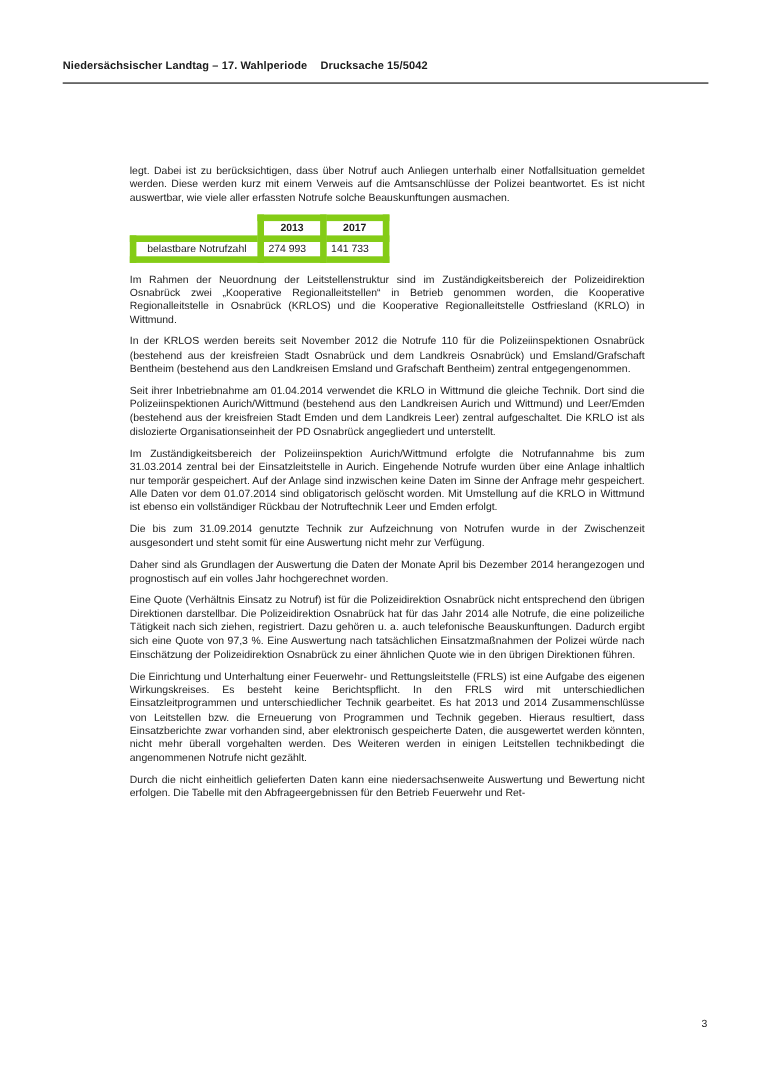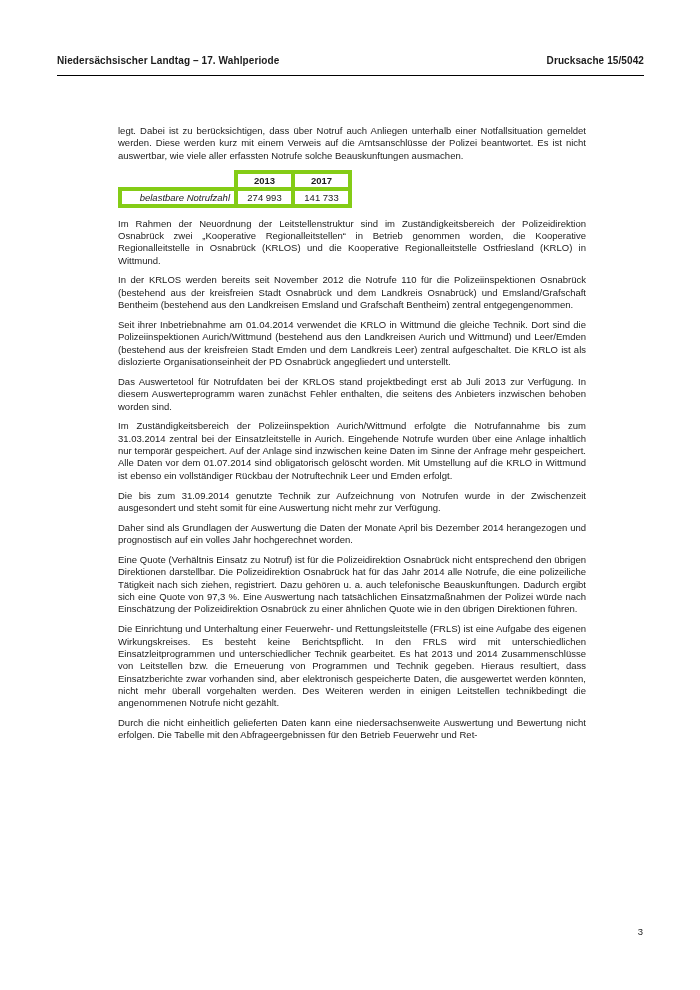--- a/index.html
+++ b/index.html
@@ -3,42 +3,42 @@
 <meta charset="utf-8">
 <style>
   * { margin:0; padding:0; box-sizing:border-box; }
   html, body { background:#ffffff; }
   body {
     width:700px; height:990px; position:relative; overflow:hidden;
     font-family:"Liberation Sans", sans-serif; color:#1b1b1b;
   }
   .page-header {
     position:absolute; top:55px; left:57px; width:587px;
-    display:flex; justify-content:space-between;
-    font-size:10px; font-weight:bold; letter-spacing:0.1px;
+    display:flex; justify-content:flex-start;
+    font-size:10px; font-weight:bold; letter-spacing:0.1px;gap:12px;
   }
   .header-rule {
     position:absolute; top:75px; left:57px; width:587px;
     border-top:1.4px solid #000;
   }
   .content {
-    position:absolute; top:125px; left:118px; width:468px;
+    position:absolute; top:150px; left:118px; width:468px;
     font-size:9.5px; line-height:12.35px;
     text-align:justify; hyphens:auto; -webkit-hyphens:auto;
   }
   .content p { margin:0 0 7.5px 0; }
   .table-label { margin-bottom:6px !important; }
   table.data-table { border-collapse:collapse; margin:1px 0 10px 0; }
   .data-table th, .data-table td {
-    border:4px solid #84cc16; font-size:9.5px; height:14px;
+    border:6px solid #84cc16; font-size:9.5px; height:14px;
     padding:0 4px; line-height:13px;
   }
   .data-table th { font-weight:bold; text-align:center; width:57px; }
-  .data-table td.rowlabel { width:116px; text-align:right;font-style:italic; }
-  .data-table td.num { width:57px; text-align:center; }
+  .data-table td.rowlabel { width:116px; text-align:center; }
+  .data-table td.num { width:57px; text-align:left; }
   .data-table .no-border { border:none; }
   .section-heading { text-decoration:underline; }
   .page-number {
     position:absolute; top:926px; right:57px;
     font-size:9.5px; text-align:right;
   }
 </style>
 </head>
 <body>
 
@@ -63,21 +63,20 @@
         <td class="rowlabel">belastbare Notrufzahl</td>
         <td class="num">274 993</td>
         <td class="num">141 733</td>
       </tr>
     </tbody>
   </table>
 
   <p>Im Rahmen der Neuordnung der Leitstellenstruktur sind im Zuständigkeitsbereich der Polizeidirektion Osnabrück zwei „Kooperative Regionalleitstellen“ in Betrieb genommen worden, die Kooperative Regionalleitstelle in Osnabrück (KRLOS) und die Kooperative Regionalleitstelle Ostfriesland (KRLO) in Wittmund.</p>
   <p>In der KRLOS werden bereits seit November 2012 die Notrufe 110 für die Polizeiinspektionen Osnabrück (bestehend aus der kreisfreien Stadt Osnabrück und dem Landkreis Osnabrück) und Emsland/Grafschaft Bentheim (bestehend aus den Landkreisen Emsland und Grafschaft Bentheim) zentral entgegengenommen.</p>
   <p>Seit ihrer Inbetriebnahme am 01.04.2014 verwendet die KRLO in Wittmund die gleiche Technik. Dort sind die Polizeiinspektionen Aurich/Wittmund (bestehend aus den Landkreisen Aurich und Wittmund) und Leer/Emden (bestehend aus der kreisfreien Stadt Emden und dem Landkreis Leer) zentral aufgeschaltet. Die KRLO ist als dislozierte Organisationseinheit der PD Osnabrück angegliedert und unterstellt.</p>
-  <p>Das Auswertetool für Notrufdaten bei der KRLOS stand projektbedingt erst ab Juli 2013 zur Verfügung. In diesem Auswerteprogramm waren zunächst Fehler enthalten, die seitens des Anbieters inzwischen behoben worden sind.</p>
   <p>Im Zuständigkeitsbereich der Polizeiinspektion Aurich/Wittmund erfolgte die Notrufannahme bis zum 31.03.2014 zentral bei der Einsatzleitstelle in Aurich. Eingehende Notrufe wurden über eine Anlage inhaltlich nur temporär gespeichert. Auf der Anlage sind inzwischen keine Daten im Sinne der Anfrage mehr gespeichert. Alle Daten vor dem 01.07.2014 sind obligatorisch gelöscht worden. Mit Umstellung auf die KRLO in Wittmund ist ebenso ein vollständiger Rückbau der Notruftechnik Leer und Emden erfolgt.</p>
   <p>Die bis zum 31.09.2014 genutzte Technik zur Aufzeichnung von Notrufen wurde in der Zwischenzeit ausgesondert und steht somit für eine Auswertung nicht mehr zur Verfügung.</p>
   <p>Daher sind als Grundlagen der Auswertung die Daten der Monate April bis Dezember 2014 herangezogen und prognostisch auf ein volles Jahr hochgerechnet worden.</p>
   <p>Eine Quote (Verhältnis Einsatz zu Notruf) ist für die Polizeidirektion Osnabrück nicht entsprechend den übrigen Direktionen darstellbar. Die Polizeidirektion Osnabrück hat für das Jahr 2014 alle Notrufe, die eine polizeiliche Tätigkeit nach sich ziehen, registriert. Dazu gehören u. a. auch telefonische Beauskunftungen. Dadurch ergibt sich eine Quote von 97,3 %. Eine Auswertung nach tatsächlichen Einsatzmaßnahmen der Polizei würde nach Einschätzung der Polizeidirektion Osnabrück zu einer ähnlichen Quote wie in den übrigen Direktionen führen.</p>
 
 
   <p>Die Einrichtung und Unterhaltung einer Feuerwehr- und Rettungsleitstelle (FRLS) ist eine Aufgabe des eigenen Wirkungskreises. Es besteht keine Berichtspflicht. In den FRLS wird mit unterschiedlichen Einsatzleitprogrammen und unterschiedlicher Technik gearbeitet. Es hat 2013 und 2014 Zusammenschlüsse von Leitstellen bzw. die Erneuerung von Programmen und Technik gegeben. Hieraus resultiert, dass Einsatzberichte zwar vorhanden sind, aber elektronisch gespeicherte Daten, die ausgewertet werden könnten, nicht mehr überall vorgehalten werden. Des Weiteren werden in einigen Leitstellen technikbedingt die angenommenen Notrufe nicht gezählt.</p>
   <p>Durch die nicht einheitlich gelieferten Daten kann eine niedersachsenweite Auswertung und Bewertung nicht erfolgen. Die Tabelle mit den Abfrageergebnissen für den Betrieb Feuerwehr und Ret-</p>
 </div>
 

